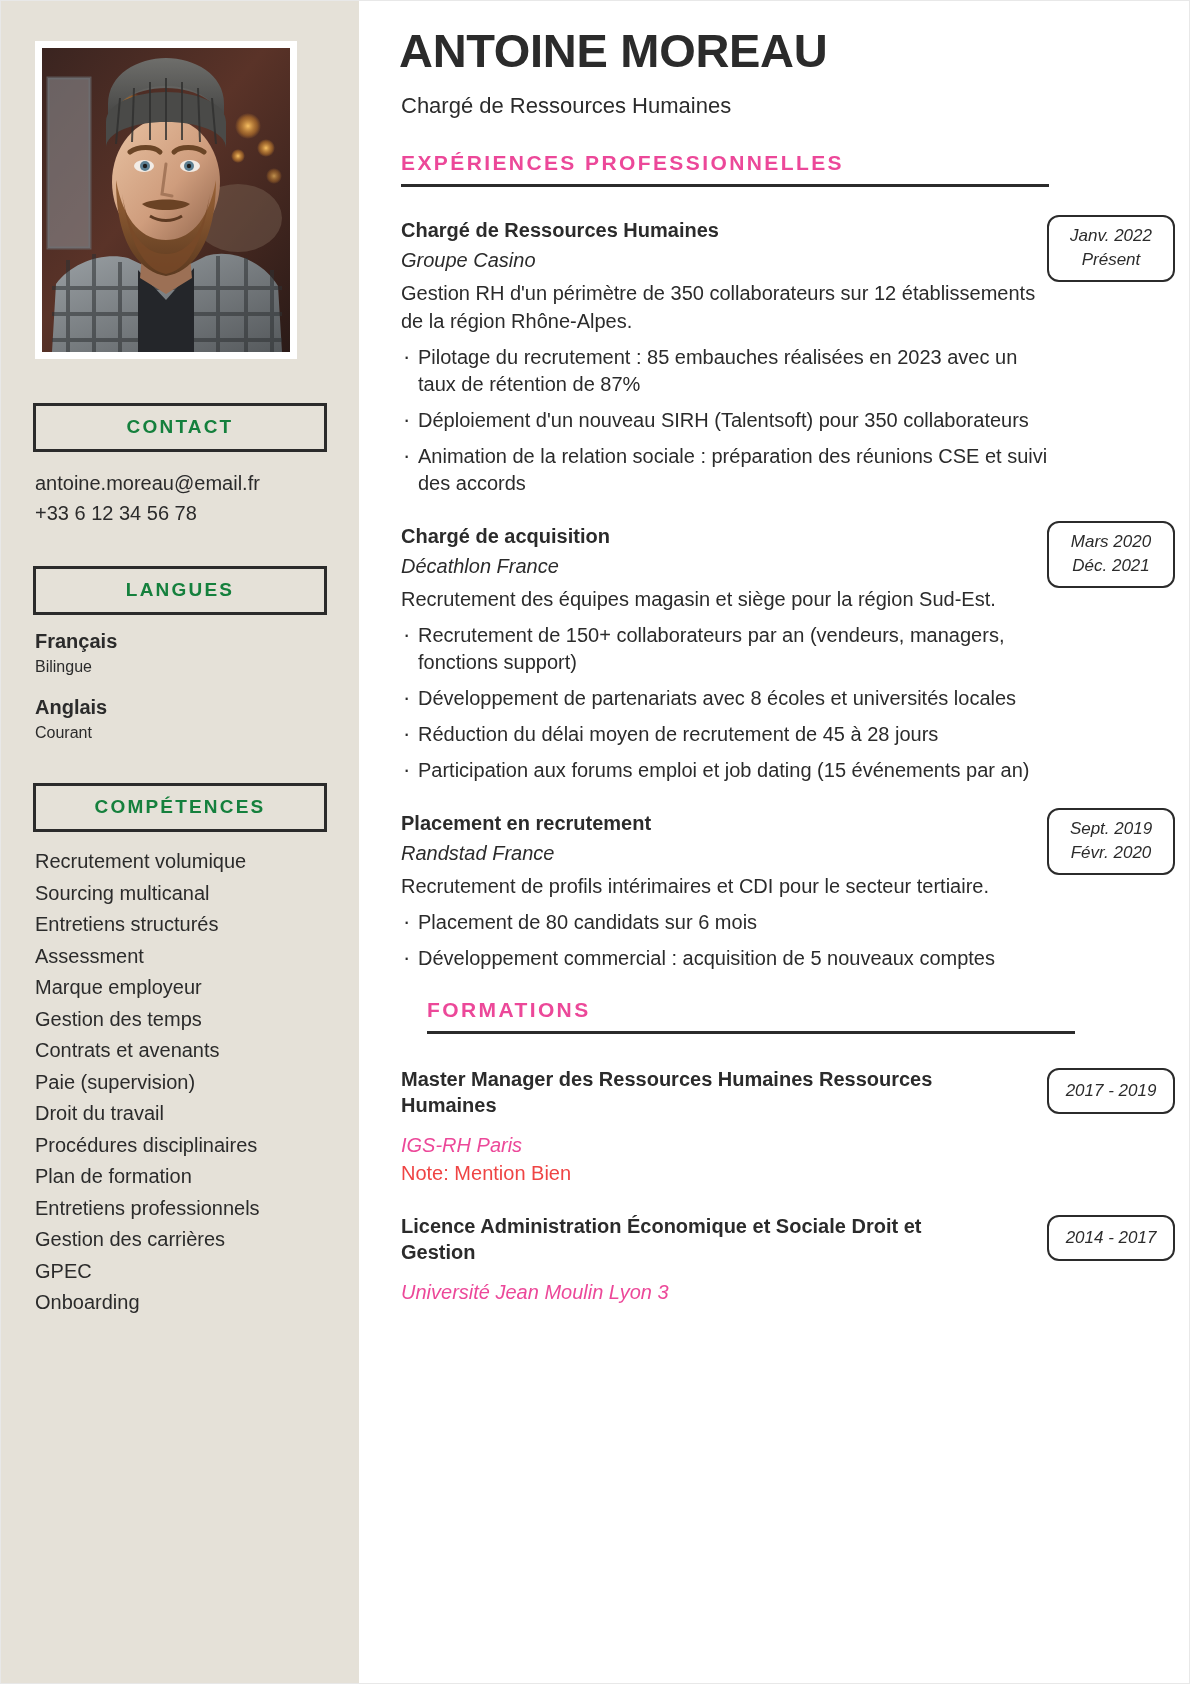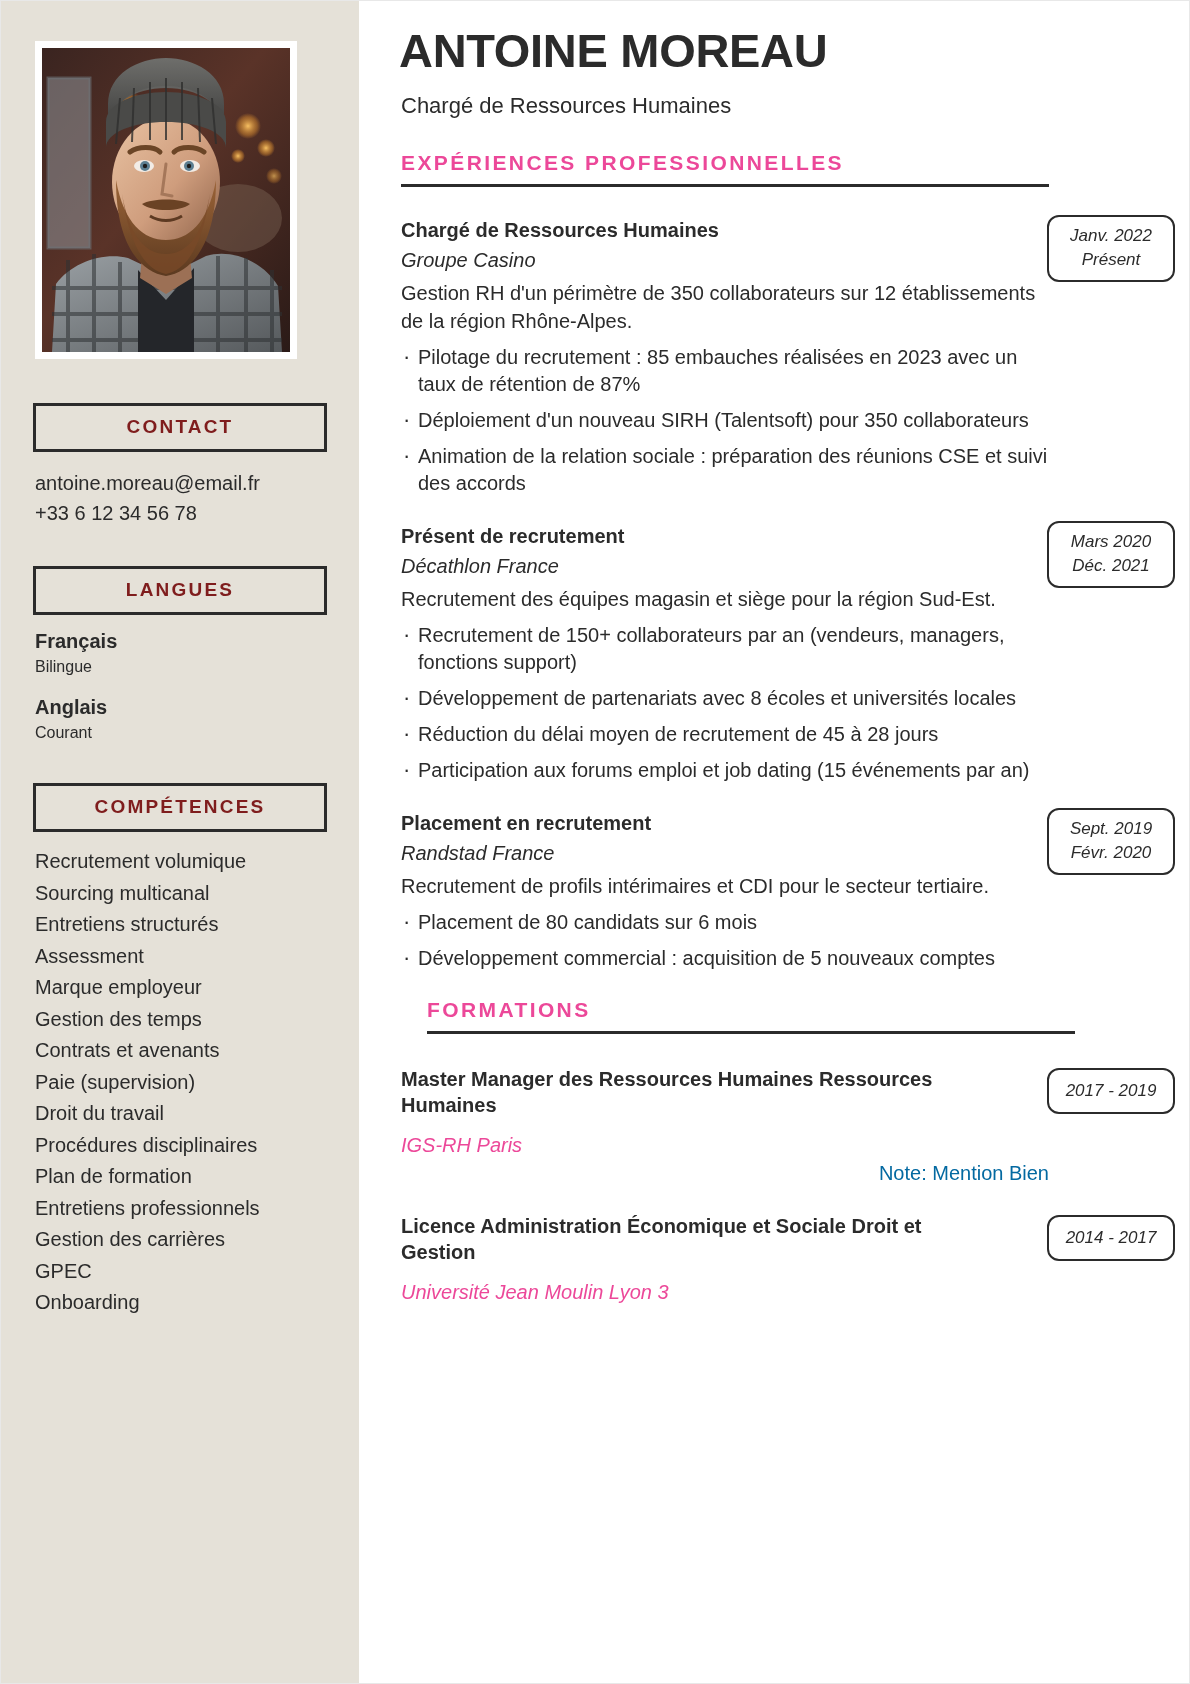--- a/index.html
+++ b/index.html
@@ -47,21 +47,21 @@
   }
 
   .side-head {
     border: 3px solid #2b2b2b;
     text-align: center;
     font-size: 19px;
     font-weight: bold;
     letter-spacing: 2.2px;
     padding: 10px 0 11px 0;
     margin: 0;
-    color: #7f1d1d;
+    color: #15803d;
     background: transparent;
   }
   .side-head-wrap { margin-top: 38px; }
   .side-head-wrap.first { margin-top: 44px; }
 
   .contact-list {
     margin: 16px 0 0 2px;
   }
   .contact-line {
     font-size: 20px;
@@ -205,23 +205,22 @@
   }
   .edu-org {
     font-size: 20px;
     font-style: italic;
     color: #ec4899;
     line-height: 28px;
     margin-top: 13px;
   }
   .edu-note {
     font-size: 20px;
-    color: #0369a1;
+    color: #ef4444;
     line-height: 28px;
-    text-align: right;
   }
 </style>
 </head>
 <body>
 
 <div class="page">
 
   <aside class="sidebar">
 
     <div class="photo-frame">
@@ -382,21 +381,21 @@
         <li>Déploiement d'un nouveau SIRH (Talentsoft) pour 350 collaborateurs</li>
         <li>Animation de la relation sociale : préparation des réunions CSE et suivi des accords</li>
       </ul>
     </div>
 
     <div class="entry">
       <div class="date-box">
         <div>Mars 2020</div>
         <div>Déc. 2021</div>
       </div>
-      <div class="entry-title">Présent de recrutement</div>
+      <div class="entry-title">Chargé de acquisition</div>
       <div class="entry-org">Décathlon France</div>
       <div class="entry-desc">Recrutement des équipes magasin et siège pour la région Sud-Est.</div>
       <ul class="bullets">
         <li>Recrutement de 150+ collaborateurs par an (vendeurs, managers, fonctions support)</li>
         <li>Développement de partenariats avec 8 écoles et universités locales</li>
         <li>Réduction du délai moyen de recrutement de 45 à 28 jours</li>
         <li>Participation aux forums emploi et job dating (15 événements par an)</li>
       </ul>
     </div>
 

